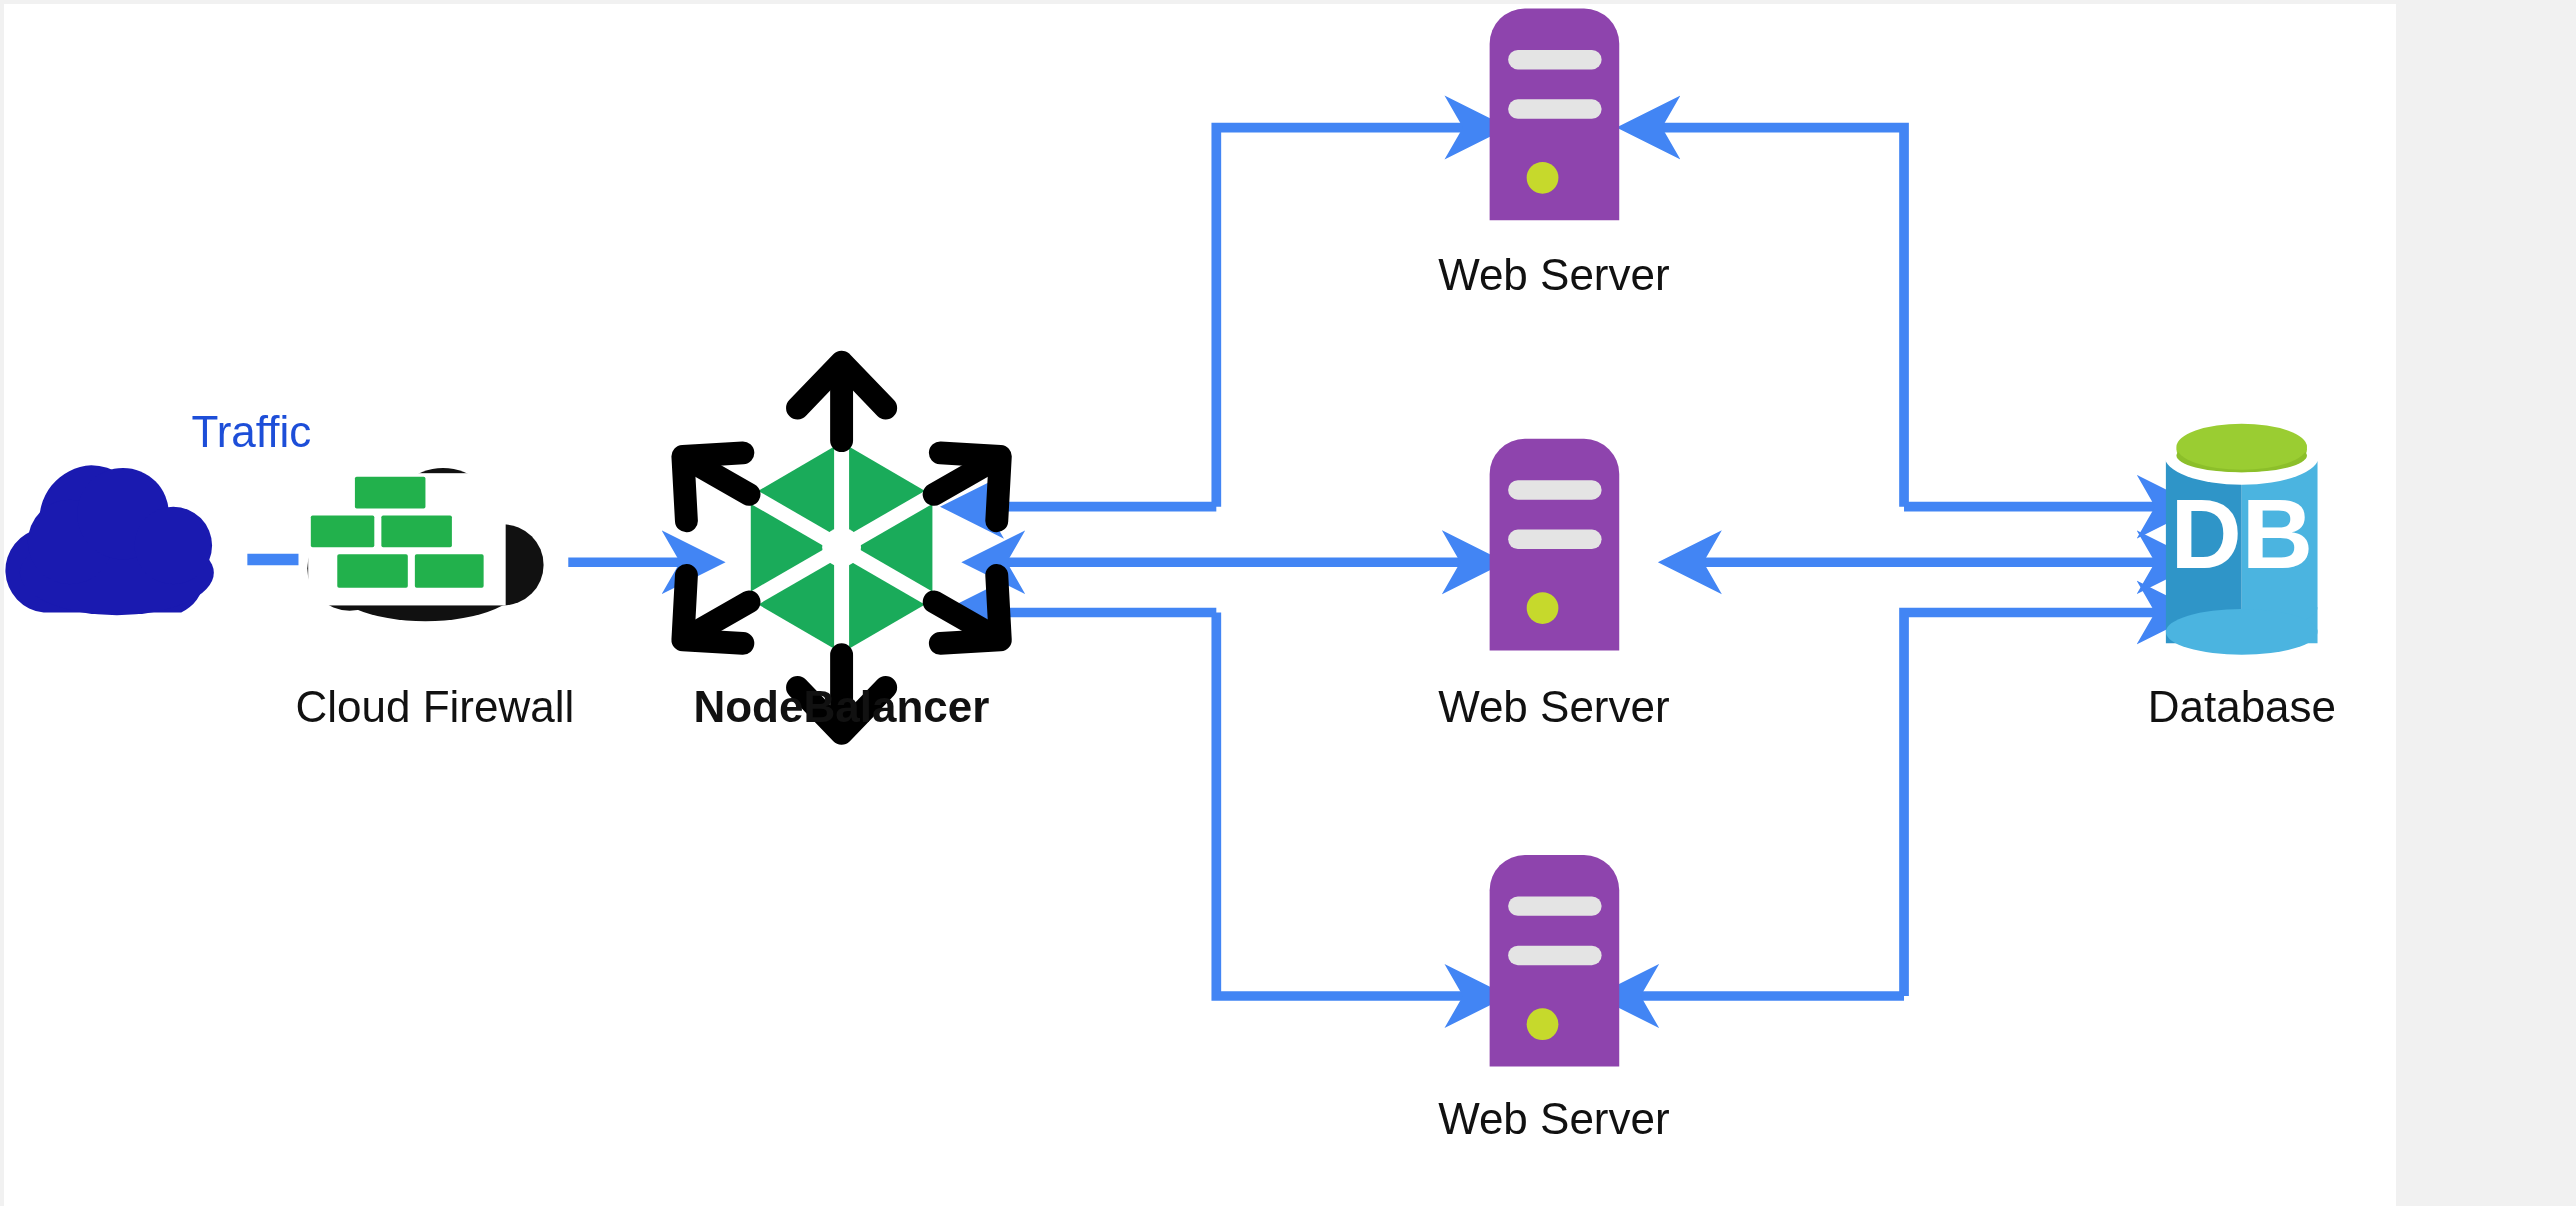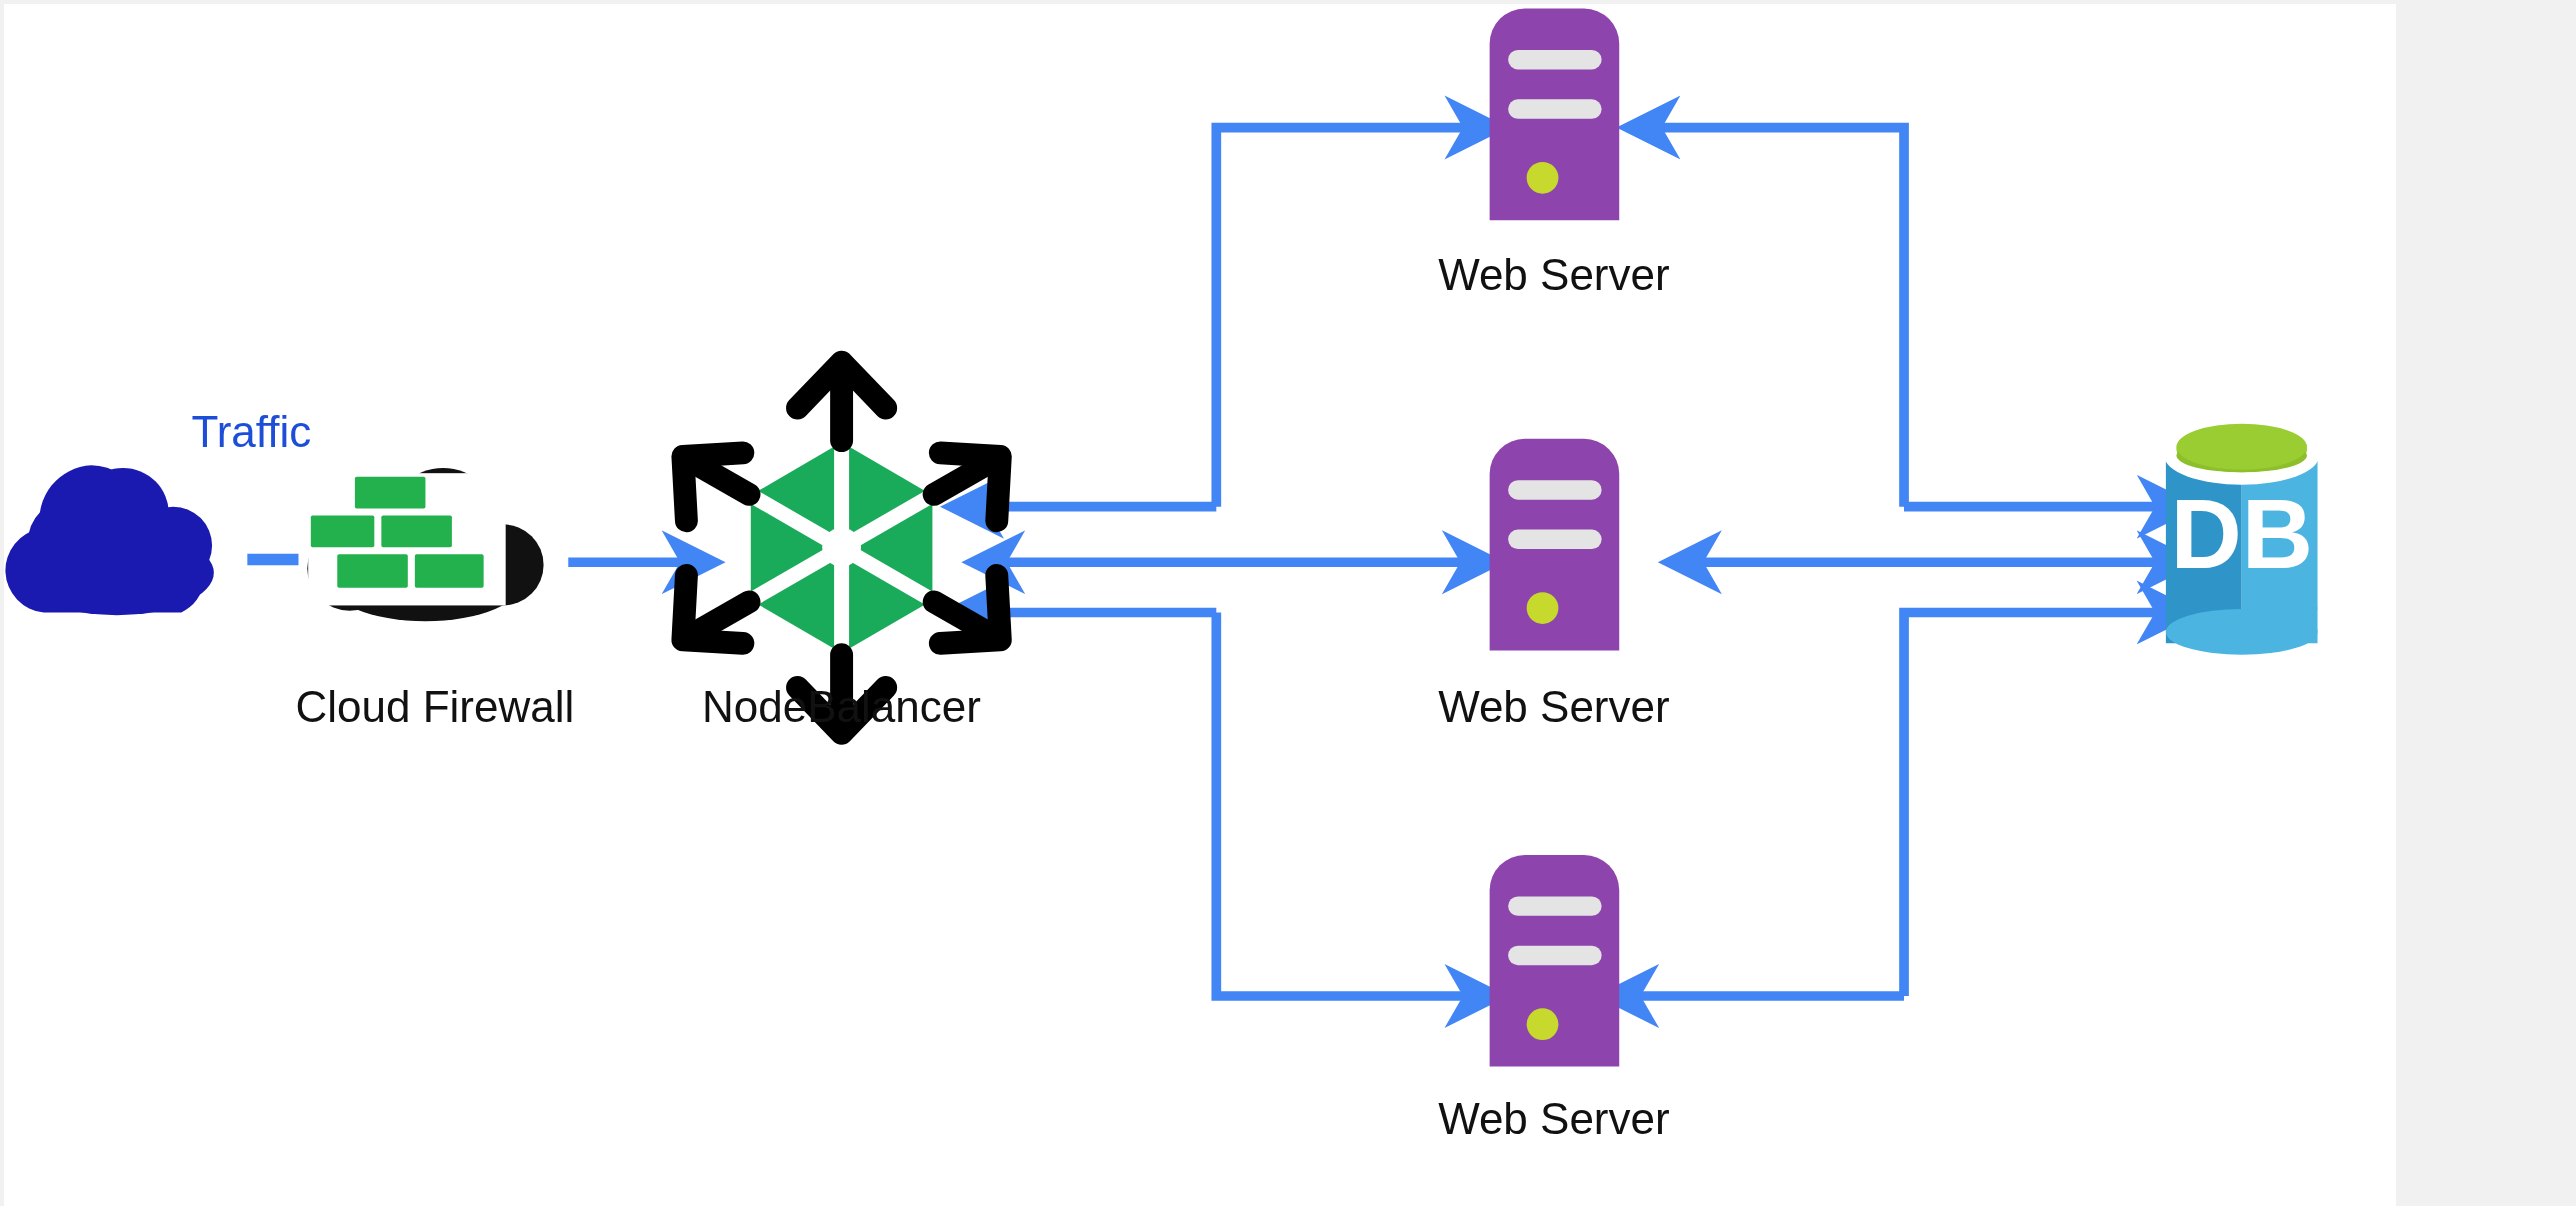--- a/index.html
+++ b/index.html
@@ -190,24 +190,25 @@
         <ellipse fill="#8cbf2a" cx="2538" cy="512" rx="74" ry="19"></ellipse>
         <ellipse fill="#9acd32" cx="2538" cy="502" rx="74" ry="26"></ellipse>
         <text x="2538" y="640" fill="#ffffff" font-family="Liberation Sans, sans-serif" font-size="112" font-weight="bold" text-anchor="middle">DB</text>
       </g>
     </svg>
 
     <div class="traffic-label" style="left:187px; top:406px;">Traffic</div>
 
     <div class="node-label" style="left:254px; top:681px; width:353px;">Cloud Firewall</div>
 
-    <div class="node-label" style="left:652px; top:681px; width:370px;">NodeBalancer</div>
+    <div class="node-label" style="left:652px; top:681px; width:370px;font-weight:bold;">NodeBalancer</div>
 
     <div class="node-label" style="left:1373px; top:249px; width:353px;">Web Server</div>
 
     <div class="node-label" style="left:1373px; top:681px; width:353px;">Web Server</div>
 
     <div class="node-label" style="left:1373px; top:1093px; width:353px;">Web Server</div>
 
+    <div class="node-label" style="left:2061px; top:681px; width:353px;">Database</div>
 
   </div>
 </div>
 
 
 </body></html>

